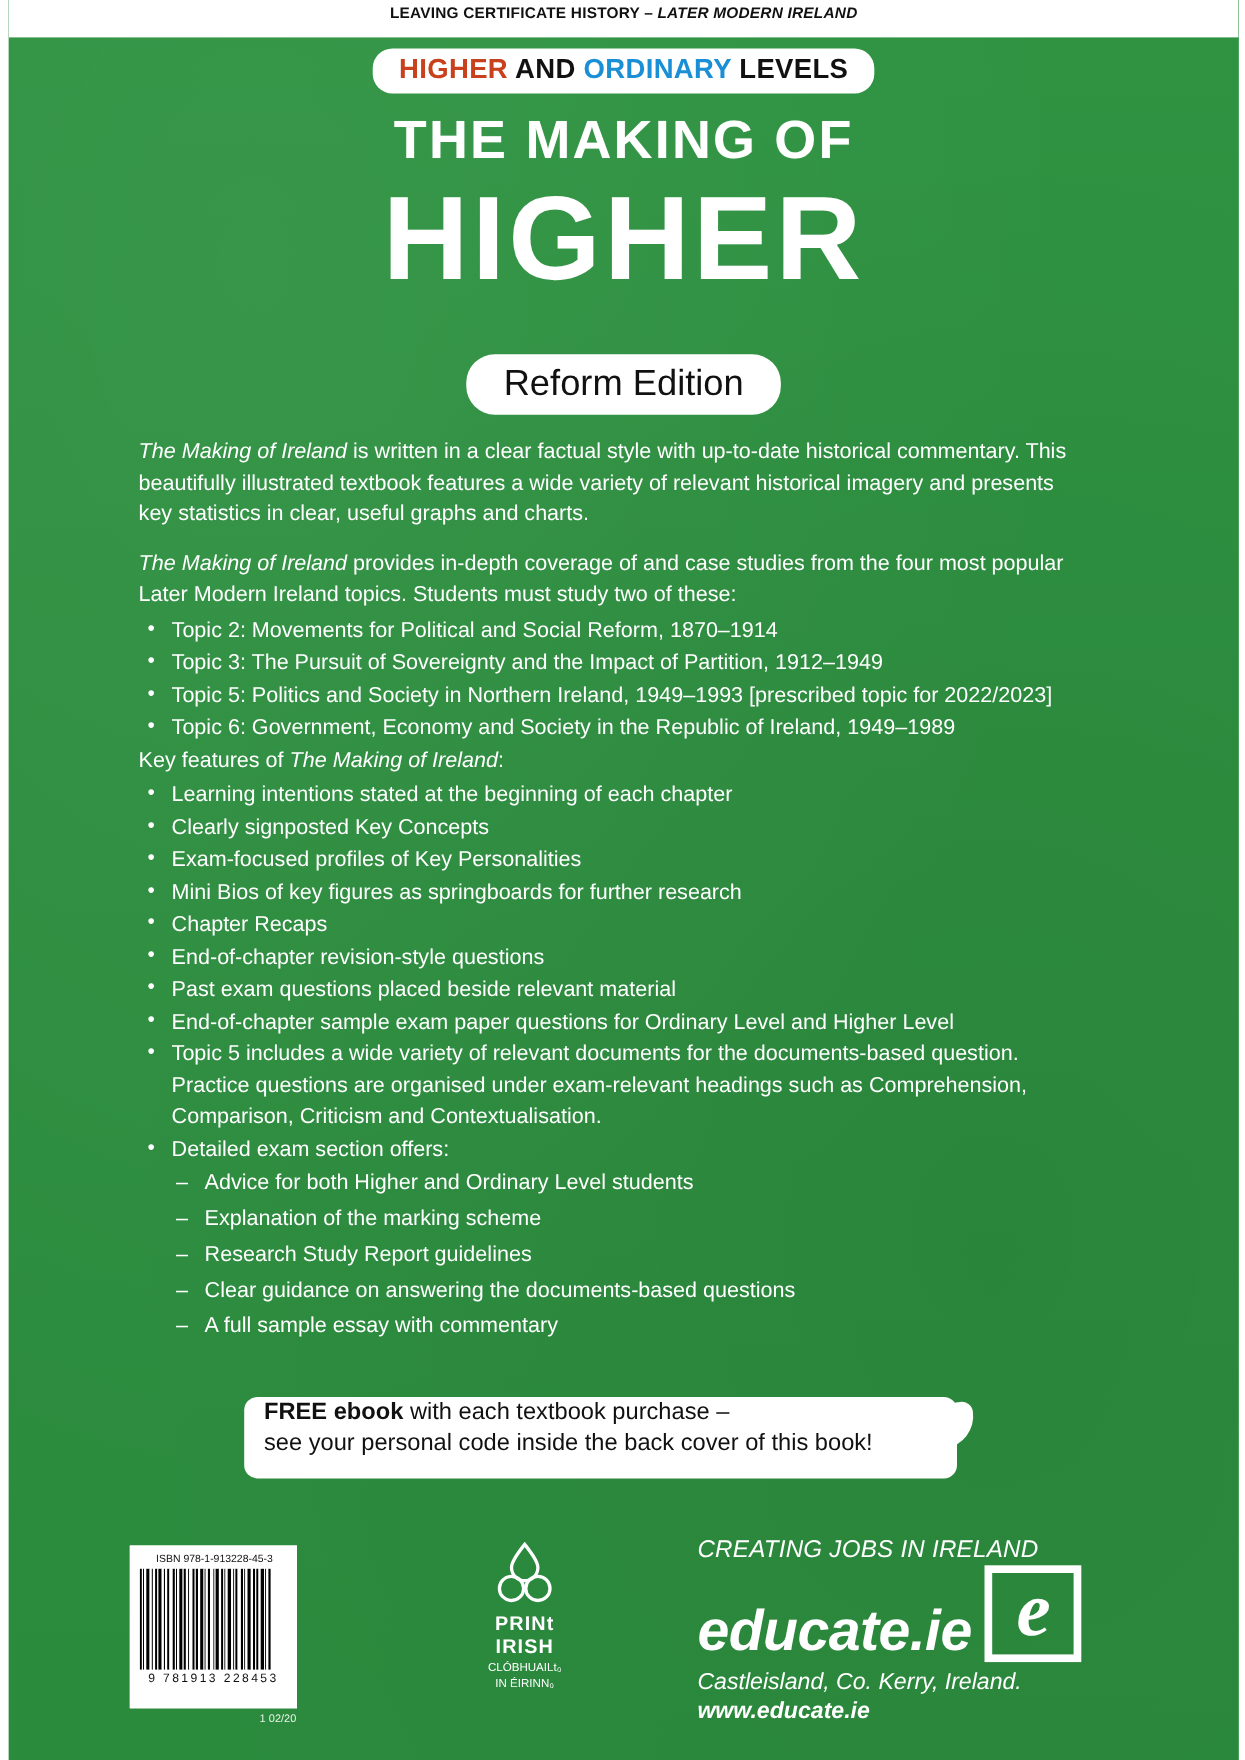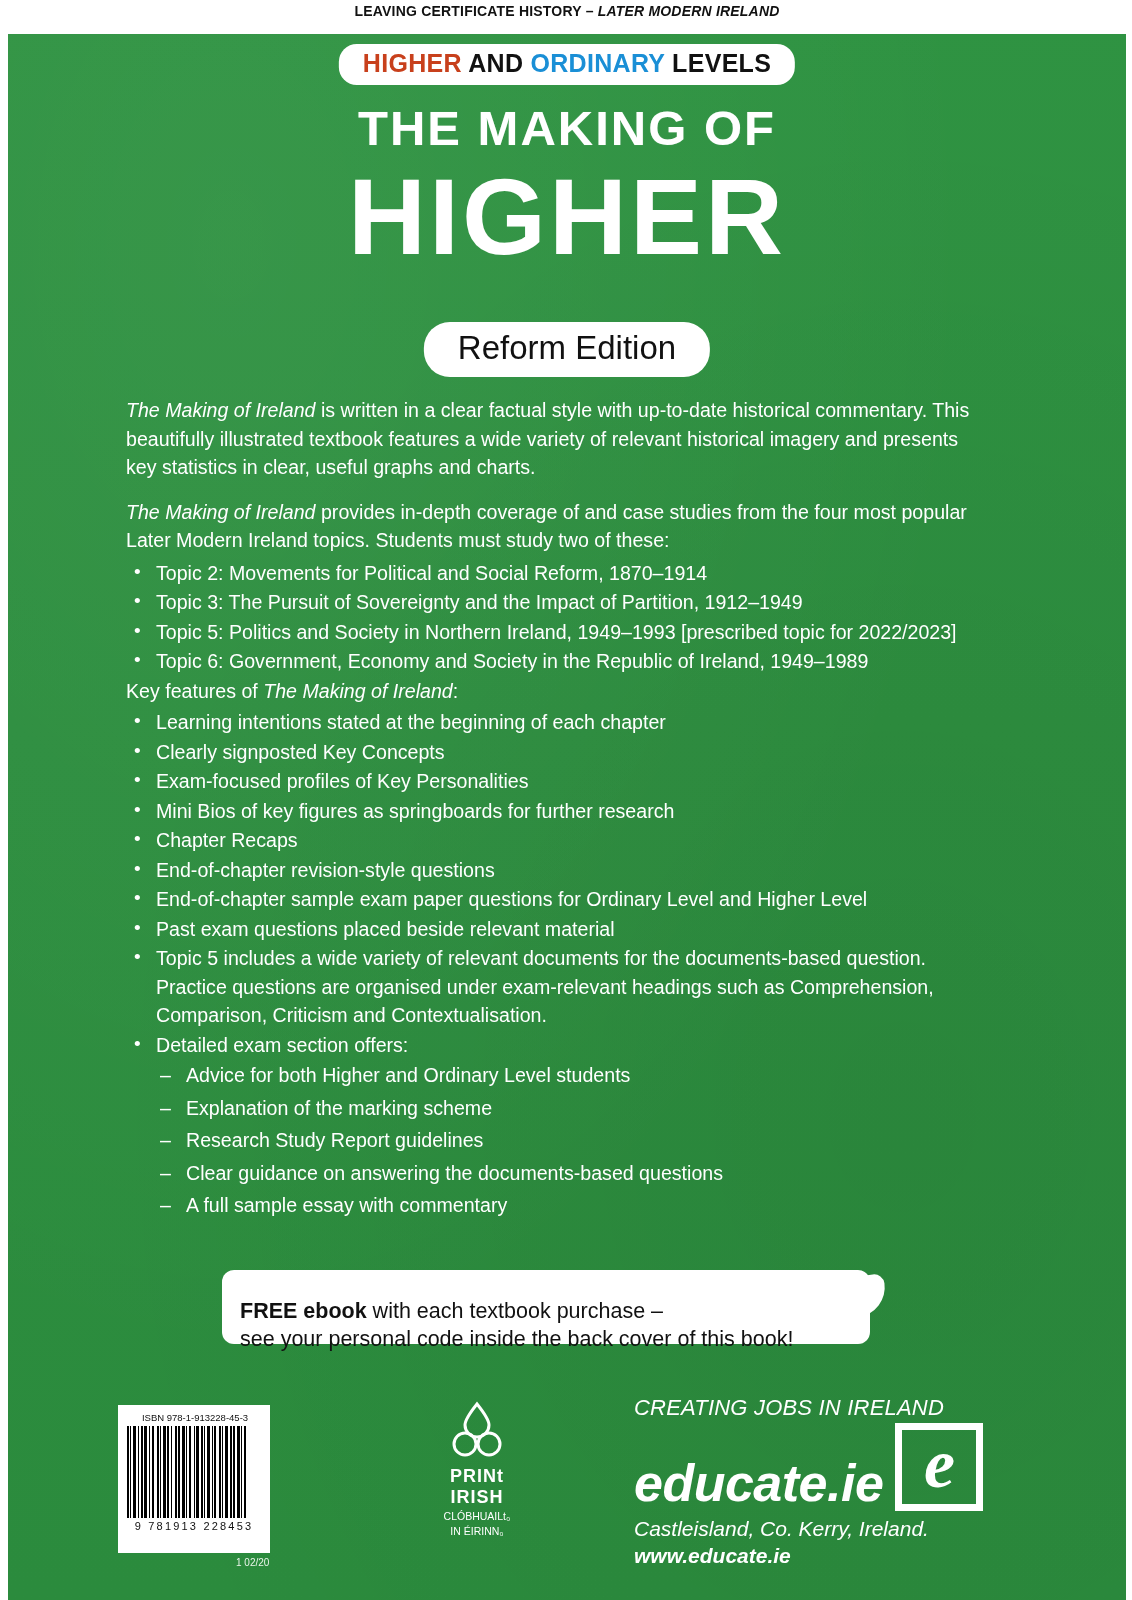--- a/index.html
+++ b/index.html
@@ -102,21 +102,21 @@
   
   .ebook-bubble {
     position: absolute;
     left: 214px; top: 1270px;
     width: 648px; height: 74px;
     background: #ffffff;
     border-radius: 12px;
     color: #111;
     font-size: 21.5px;
     line-height: 1.28;
-    padding: 28px 18px 0 18px;
+    padding: 0 18px 0 18px;
   }
   .ebook-bubble b { font-weight: bold; }
   .bubble-tail {
     position: absolute;
     right: -16px; top: 6px;
     width: 46px; height: 40px;
     background: #ffffff;
     border-radius: 0 14px 40px 0;
     transform: rotate(-8deg);
   }
@@ -225,22 +225,22 @@
       <span>Key features of </span><span class="it">The Making of Ireland</span><span>:</span>
     </p>
 
     <ul class="bullets">
       <li>Learning intentions stated at the beginning of each chapter</li>
       <li>Clearly signposted Key Concepts</li>
       <li>Exam-focused profiles of Key Personalities</li>
       <li>Mini Bios of key figures as springboards for further research</li>
       <li>Chapter Recaps</li>
       <li>End-of-chapter revision-style questions</li>
+      <li>Past exam questions placed beside relevant material</li>
       <li>End-of-chapter sample exam paper questions for Ordinary Level and Higher Level</li>
-      <li>Past exam questions placed beside relevant material</li>
       <li>Topic 5 includes a wide variety of relevant documents for the documents-based question. Practice questions are organised under exam-relevant headings such as Comprehension, Comparison, Criticism and Contextualisation.</li>
       <li>
         <span>Detailed exam section offers:</span>
         <ul class="dashes">
           <li>Advice for both Higher and Ordinary Level students</li>
           <li>Explanation of the marking scheme</li>
           <li>Research Study Report guidelines</li>
           <li>Clear guidance on answering the documents-based questions</li>
           <li>A full sample essay with commentary</li>
         </ul>

